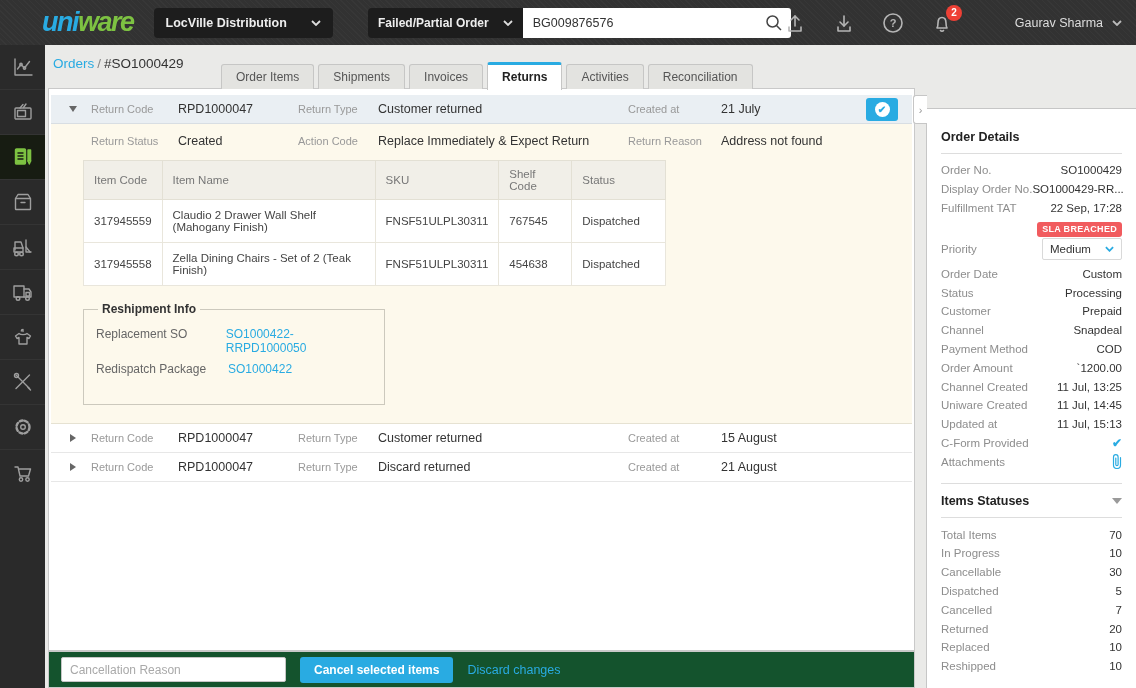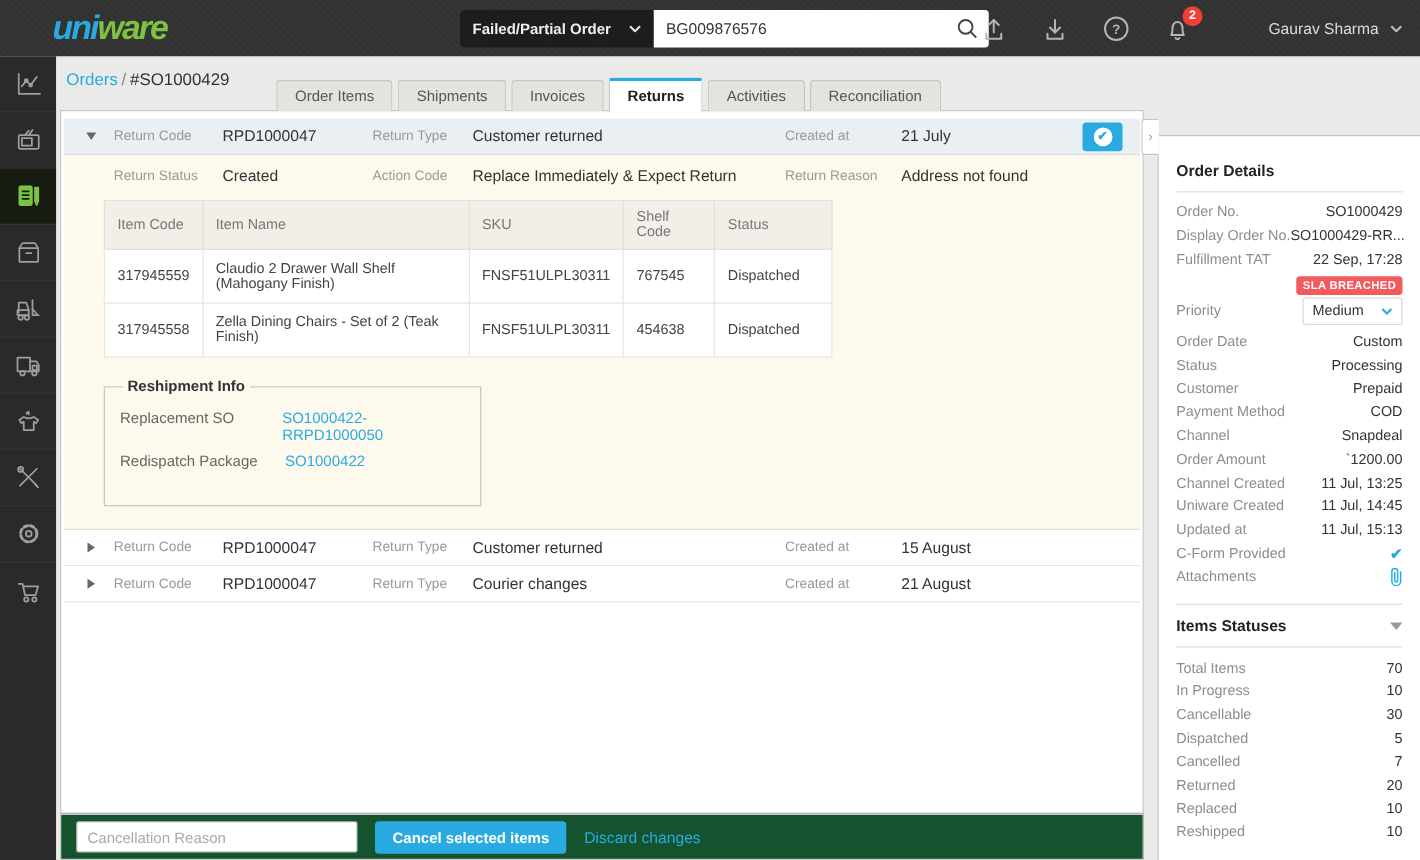--- a/index.html
+++ b/index.html
@@ -121,20 +121,26 @@
     padding:10px 0 9px; border-top:1px solid #ddd; border-bottom:1px solid #ddd; }
   .sec-head .t { font-weight:bold; font-size:12.5px; color:#222; }
   .tri-down { width:0; height:0; border-left:5px solid transparent; border-right:5px solid transparent;
     border-top:6px solid #9a9a9a; cursor:pointer; }
 </style>
 </head>
 <body>
 
 <div class="topbar">
   <div class="logo"><span class="l1">uni</span><span class="l2">ware</span></div>
+  <div class="dark-btn facility">
+    <span>LocVille Distribution</span>
+    <svg class="chev" viewBox="0 0 10 6">
+        <path d="M1 1 L5 5 L9 1" stroke="#ddd" stroke-width="1.8" fill="none"></path>
+      </svg>
+  </div>
   <div class="search-group">
     <div class="search-type">
       <span>Failed/Partial Order</span>
       <svg class="chev" viewBox="0 0 10 6">
           <path d="M1 1 L5 5 L9 1" stroke="#ddd" stroke-width="1.8" fill="none"></path>
         </svg>
     </div>
     <div class="search-box">
       <input type="text" value="BG009876576" style="">
       <svg width="18" height="18" viewBox="0 0 18 18">
@@ -354,21 +360,21 @@
           <div class="rlabel">Created at</div>
           <div class="rval">15 August</div>
           <div></div>
         </div>
 
         <div class="ret-grid ret-header collapsed">
           <div class="caret-right"></div>
           <div class="rlabel">Return Code</div>
           <div class="rval">RPD1000047</div>
           <div class="rlabel">Return Type</div>
-          <div class="rval">Courier changes</div>
+          <div class="rval">Discard returned</div>
           <div class="rlabel">Created at</div>
           <div class="rval">21 August</div>
           <div></div>
         </div>
 
       </div>
 
       <div class="footer-bar">
         <input type="text" placeholder="Cancellation Reason" style="">
         <button class="btn-primary">Cancel selected items</button>
@@ -411,26 +417,26 @@
             </div>
           <div class="drow">
               <span class="dlabel">Status</span>
               <span class="dval">Processing</span>
             </div>
           <div class="drow">
               <span class="dlabel">Customer</span>
               <span class="dval">Prepaid</span>
             </div>
           <div class="drow">
+              <span class="dlabel">Channel</span>
+              <span class="dval">Snapdeal</span>
+            </div>
+          <div class="drow">
               <span class="dlabel">Payment Method</span>
               <span class="dval">COD</span>
-            </div>
-          <div class="drow">
-              <span class="dlabel">Channel</span>
-              <span class="dval">Snapdeal</span>
             </div>
           <div class="drow">
               <span class="dlabel">Order Amount</span>
               <span class="dval">`1200.00</span>
             </div>
           <div class="drow">
               <span class="dlabel">Channel Created</span>
               <span class="dval">11 Jul, 13:25</span>
             </div>
           <div class="drow">

